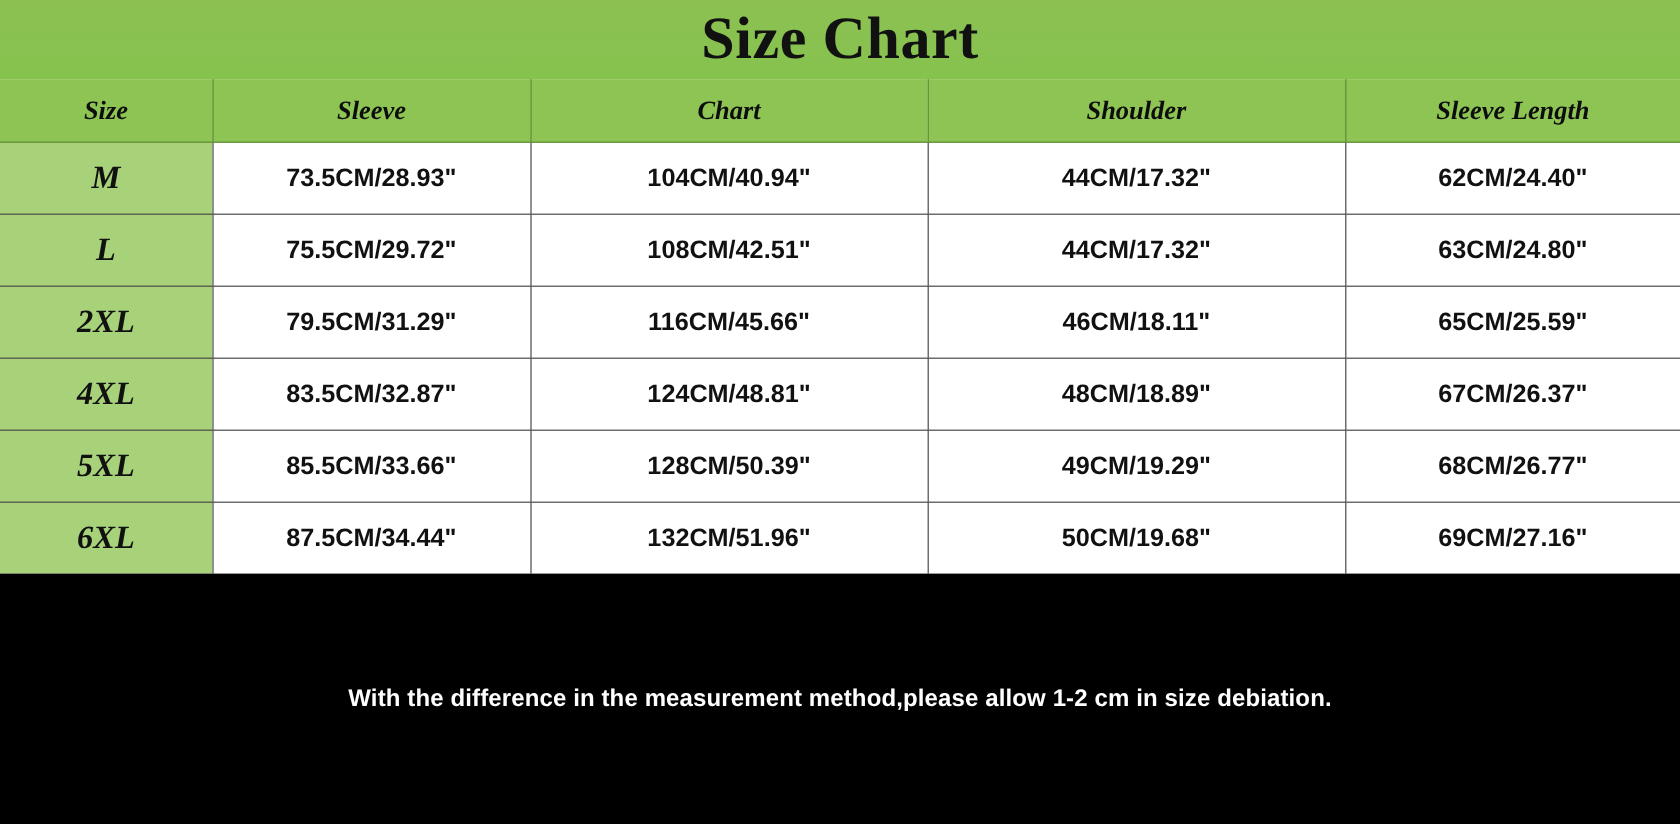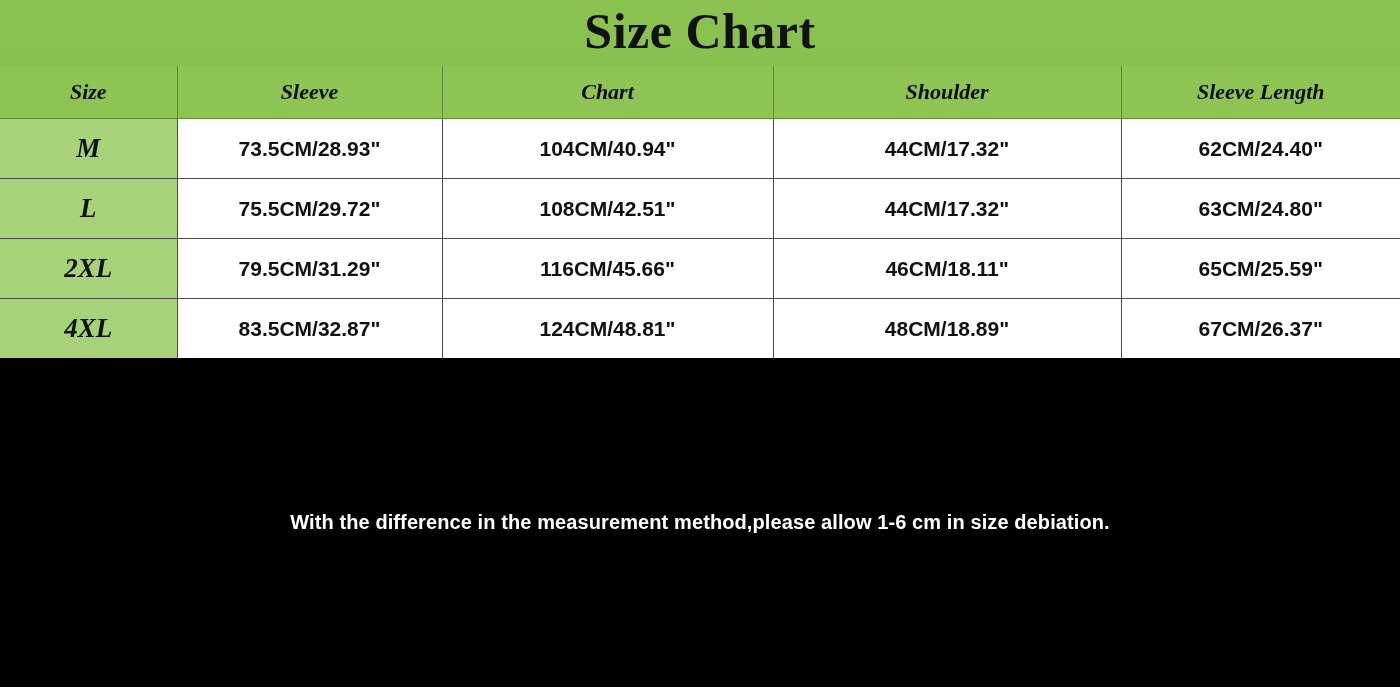--- a/index.html
+++ b/index.html
@@ -161,20 +161,34 @@
         <td>46CM/18.11"</td>
         <td class="last-col">65CM/25.59"</td>
       </tr>
       <tr>
         <td class="size-cell">4XL</td>
         <td>83.5CM/32.87"</td>
         <td>124CM/48.81"</td>
         <td>48CM/18.89"</td>
         <td class="last-col">67CM/26.37"</td>
       </tr>
+      <tr>
+        <td class="size-cell">5XL</td>
+        <td>85.5CM/33.66"</td>
+        <td>128CM/50.39"</td>
+        <td>49CM/19.29"</td>
+        <td class="last-col">68CM/26.77"</td>
+      </tr>
+      <tr>
+        <td class="size-cell">6XL</td>
+        <td>87.5CM/34.44"</td>
+        <td>132CM/51.96"</td>
+        <td>50CM/19.68"</td>
+        <td class="last-col">69CM/27.16"</td>
+      </tr>
     </tbody>
   </table>
 
   <div class="footer-bar">
-    <div class="footer-text">With the difference in the measurement method,please allow 1-6 cm in size debiation.</div>
+    <div class="footer-text">With the difference in the measurement method,please allow 1-2 cm in size debiation.</div>
   </div>
 
 </div>
 
 </body></html>

